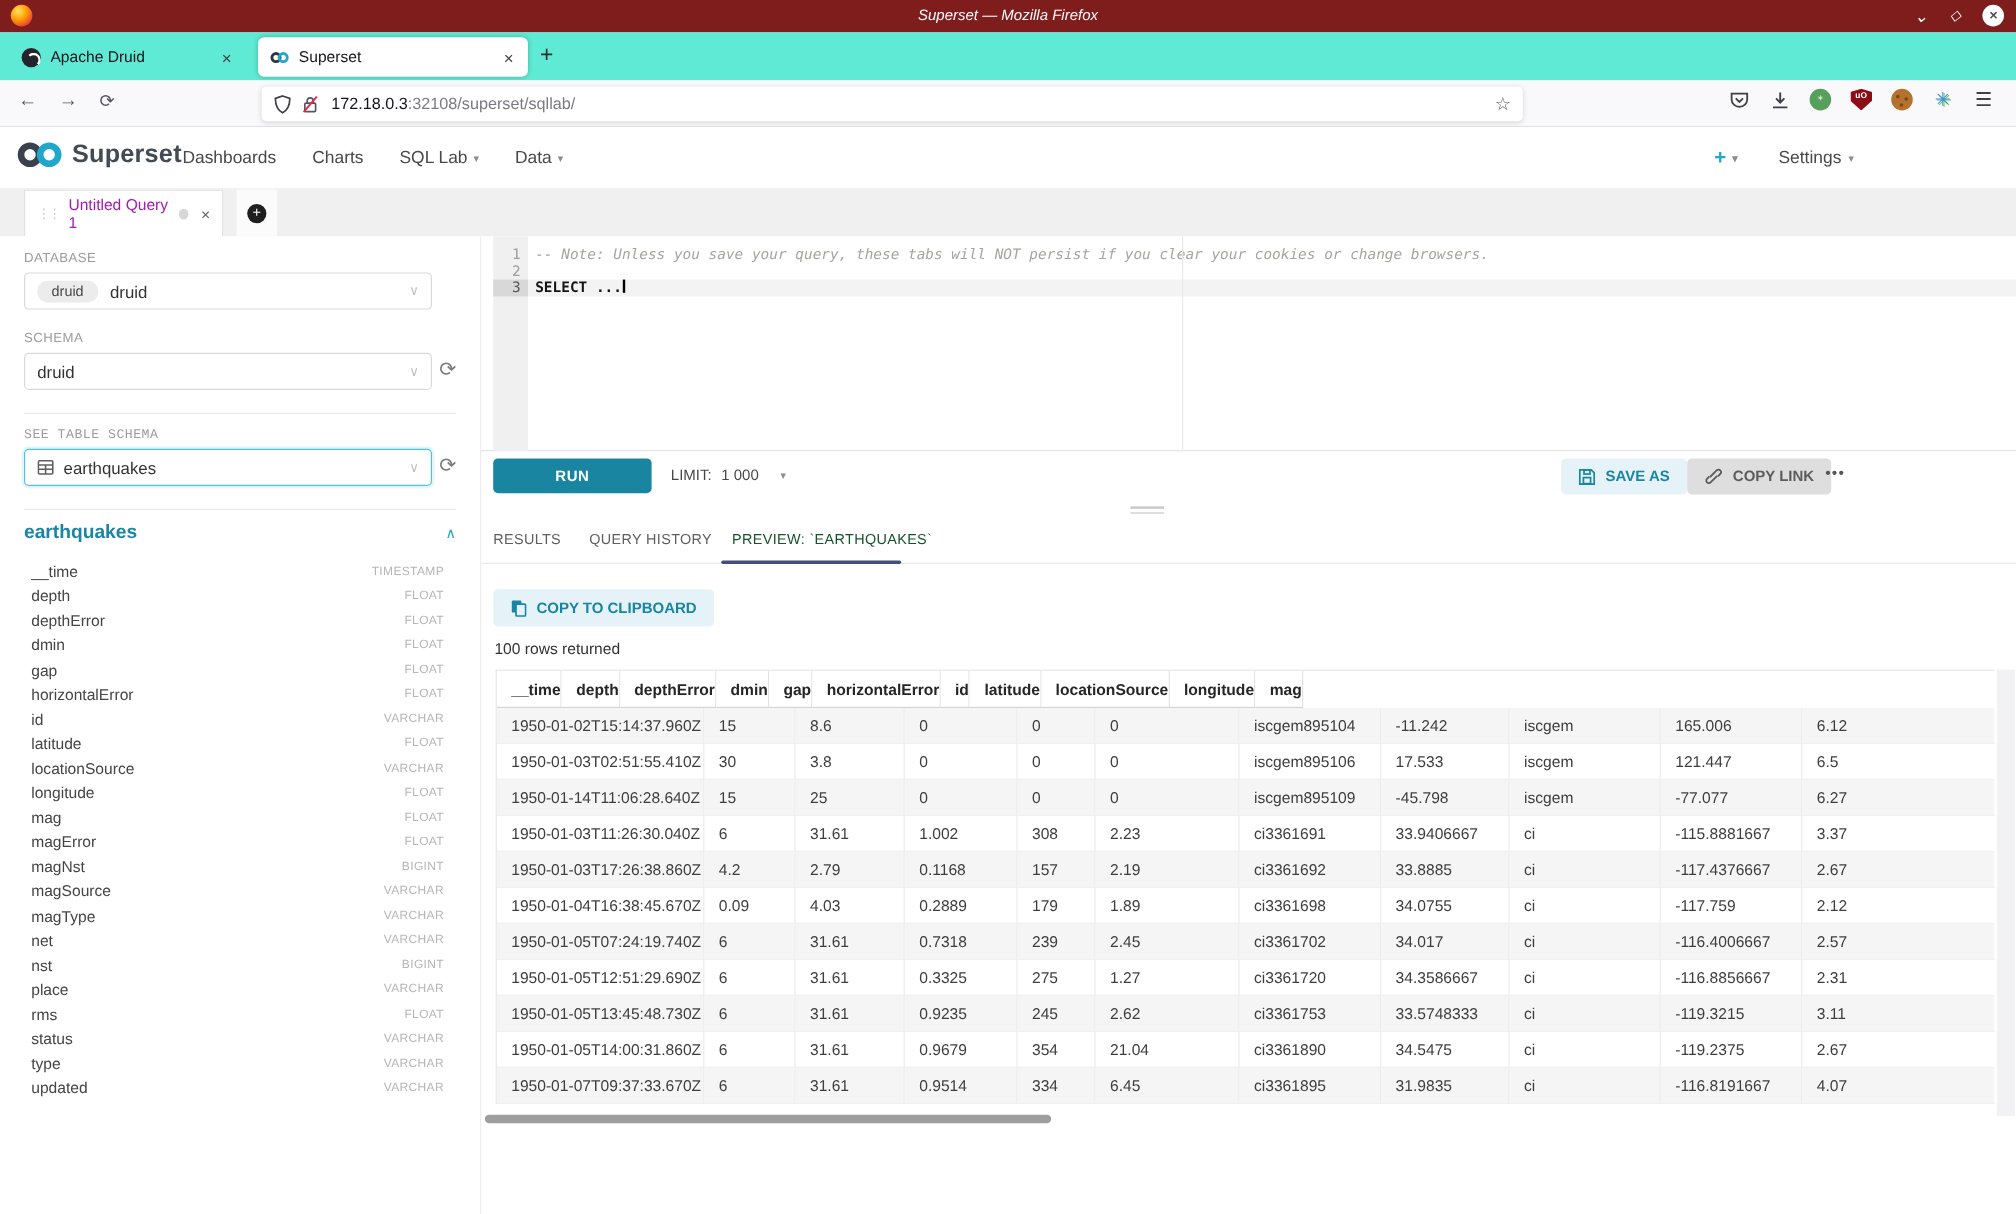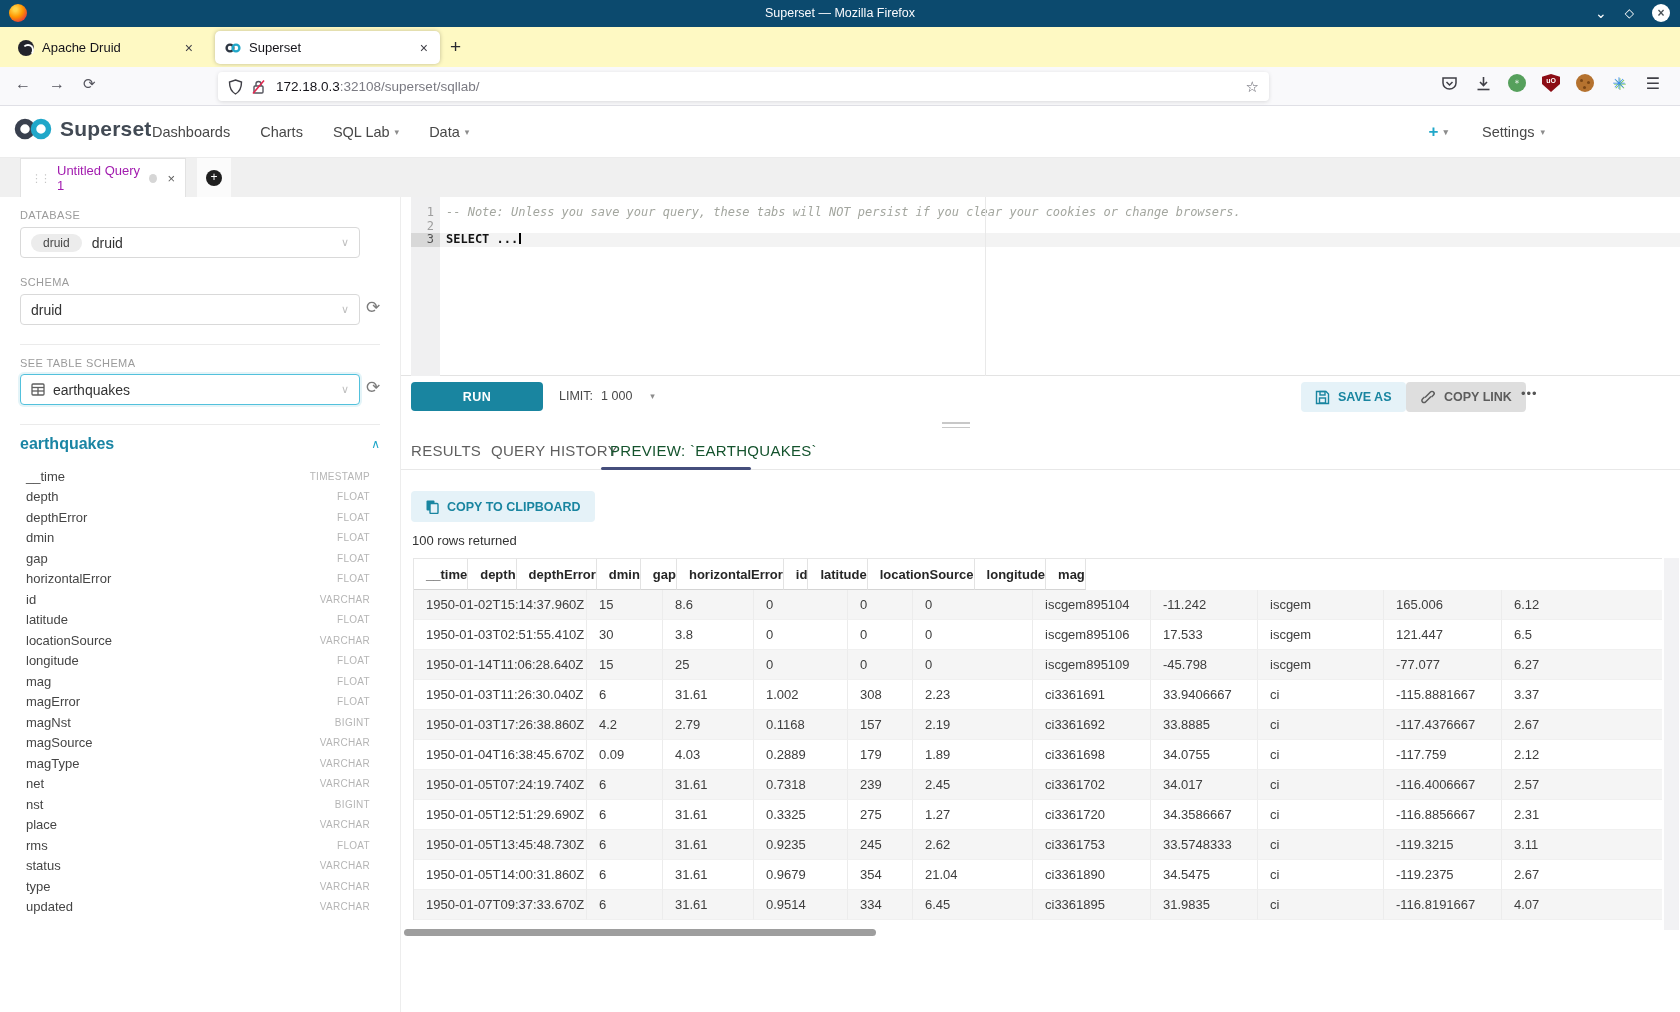--- a/index.html
+++ b/index.html
@@ -1,31 +1,31 @@
 <!DOCTYPE html>
 <html><head>
 <meta charset="utf-8">
 <style>
   * { margin:0; padding:0; box-sizing:border-box; }
   body { font-family:"Liberation Sans", sans-serif; background:#fff; }
   .screen { position:relative; width:1680px; height:1012px; overflow:hidden; background:#fff; }
 
   
-  .titlebar { position:absolute; top:0; left:0; width:100%; height:27px; background:#0c4a6e; }
+  .titlebar { position:absolute; top:0; left:0; width:100%; height:27px; background:#7f1d1d;font-style:italic; }
   .ff-ball { position:absolute; left:9px; top:4px; width:18px; height:18px; border-radius:50%;
              background:radial-gradient(circle at 35% 30%, #ffd54a 10%, #ff9500 45%, #e8383f 80%); }
   .win-title { position:absolute; left:0; right:0; top:6px; text-align:center; color:#fbfbfe; font-size:12.5px; }
   .win-controls { position:absolute; right:10px; top:4px; display:flex; gap:18px; align-items:center; color:#fff; }
   .win-min { font-size:14px; line-height:18px; }
   .win-max { font-size:12px; line-height:18px; }
   .win-close { width:18px; height:18px; background:#fff; color:#4a5156; border-radius:50%;
                font-size:12px; line-height:18px; text-align:center; font-weight:bold; }
 
   
-  .tabstrip { position:absolute; top:27px; left:0; width:100%; height:40px; background:#fef9c3; }
+  .tabstrip { position:absolute; top:27px; left:0; width:100%; height:40px; background:#5eead4; }
   .btab { position:absolute; top:4px; height:33px; display:flex; align-items:center; padding:0 10px; border-radius:5px; }
   .btab-1 { left:8px; width:197px; }
   .btab-2 { left:215px; width:225px; background:#fff; box-shadow:0 0 4px rgba(0,0,0,.25); }
   .btab .favicon { width:16px; height:16px; margin-right:8px; flex:none; }
   .btab .blabel { flex:1; font-size:13px; color:#15141a; white-space:nowrap; overflow:hidden; }
   .btab .bclose { color:#3f3f46; font-size:14px; padding:0 2px; }
   .druid-fav { width:16px; height:16px; border-radius:50%; background:#23232b; position:relative; }
   .druid-fav::after { content:""; position:absolute; left:4px; top:4px; width:8px; height:8px;
                       border:2px solid #fff; border-radius:50%; border-left-color:transparent; border-bottom-color:transparent; }
   .newtab-btn { position:absolute; left:450px; top:9px; font-size:19px; color:#2a2a31; }
@@ -71,21 +71,21 @@
   .qtab-dot { width:9px; height:9px; border-radius:50%; background:#d6d6d6; }
   .qtab-close { color:#5f5f5f; font-size:13px; margin-left:2px; }
   .qtab-add { position:absolute; left:197px; top:0; width:34px; height:39px; background:#fbfbfb;
               display:flex; align-items:center; justify-content:center; }
   .plus-circle { width:16px; height:16px; background:#1f1f1f; color:#fff; border-radius:50%;
                  font-size:12px; line-height:15px; text-align:center; }
 
   
   .sidebar { position:absolute; top:197px; left:0; width:400px; height:815px; background:#fff; }
   .side-label { position:absolute; left:20px; font-size:11px; color:#9b9b9b; letter-spacing:.4px; }
-  .lbl-db { top:12px; } .lbl-schema { top:79px; } .lbl-table { top:160px; }
+  .lbl-db { top:12px; } .lbl-schema { top:79px; } .lbl-table { top:160px;font-family:Liberation Mono, monospace; }
   .select { position:absolute; left:20px; width:340px; height:31px; border:1px solid #d9d9d9; border-radius:4px;
             background:#fff; display:flex; align-items:center; padding:0 28px 0 10px; }
   .sel-db { top:30px; } .sel-schema { top:97px; } .sel-table { top:177px; border-color:#52c1dc; box-shadow:0 0 0 2px rgba(32,167,201,.12); }
   .sel-chev { position:absolute; right:10px; color:#bfbfbf; font-size:11px; }
   .pill { background:#ececec; border-radius:10px; padding:2px 12px; font-size:12px; color:#484848; }
   .sel-value { font-size:14px; color:#333; margin-left:10px; }
   .sel-value-solo { font-size:14px; color:#333; }
   .refresh-btn { position:absolute; left:366px; font-size:17px; color:#7c7c7c; }
   .ref-schema { top:100px; } .ref-table { top:180px; }
   .side-div { position:absolute; left:20px; width:360px; border-top:1px solid #ebebeb; }
@@ -129,21 +129,21 @@
                   color:#5c5c5c; font-weight:bold; font-size:12.5px; padding:0 14px; display:flex; align-items:center; gap:8px;
                   font-family:"Liberation Sans", sans-serif; }
   .more-btn { position:absolute; left:1120px; top:10px; color:#555; font-size:13px; letter-spacing:1px; }
 
   
   .splitter { position:absolute; top:225px; left:541px; width:28px; height:8px; }
   .splitter div { height:1.5px; background:#c8c8c8; margin-bottom:3px; }
 
   
   .stabs { position:absolute; top:237px; left:0; width:100%; height:36px; border-bottom:1px solid #e8e8e8; }
-  .stab { position:absolute; top:8px; font-size:15px; color:#5f5f5f; letter-spacing:.3px; }
+  .stab { position:absolute; top:8px; font-size:12px; color:#5f5f5f; letter-spacing:.3px; }
   .stab-0 { left:10px; } .stab-1 { left:90px; } .stab-2 { left:209px; color:#14532d; font-weight:normal; }
   .stab-underline { position:absolute; left:200px; top:33px; width:150px; height:3px; background:#454e7c; border-radius:2px; }
 
   .res-controls { position:absolute; top:294px; left:0; width:100%; height:31px; }
   .copyclip-btn { position:absolute; left:10px; top:0; height:31px; background:#e5f2f8; border:none; border-radius:4px;
                   color:#1985a0; font-weight:bold; font-size:12.5px; padding:0 14px; display:flex; align-items:center; gap:8px;
                   font-family:"Liberation Sans", sans-serif; }
   .filter-input { position:absolute; left:168px; top:0; width:980px; height:31px; border:1px solid #d9d9d9; border-radius:4px;
                   padding:0 12px; font-size:13px; color:#333; font-family:"Liberation Sans", sans-serif; }
   .filter-input::placeholder { color:#bfbfbf; }

